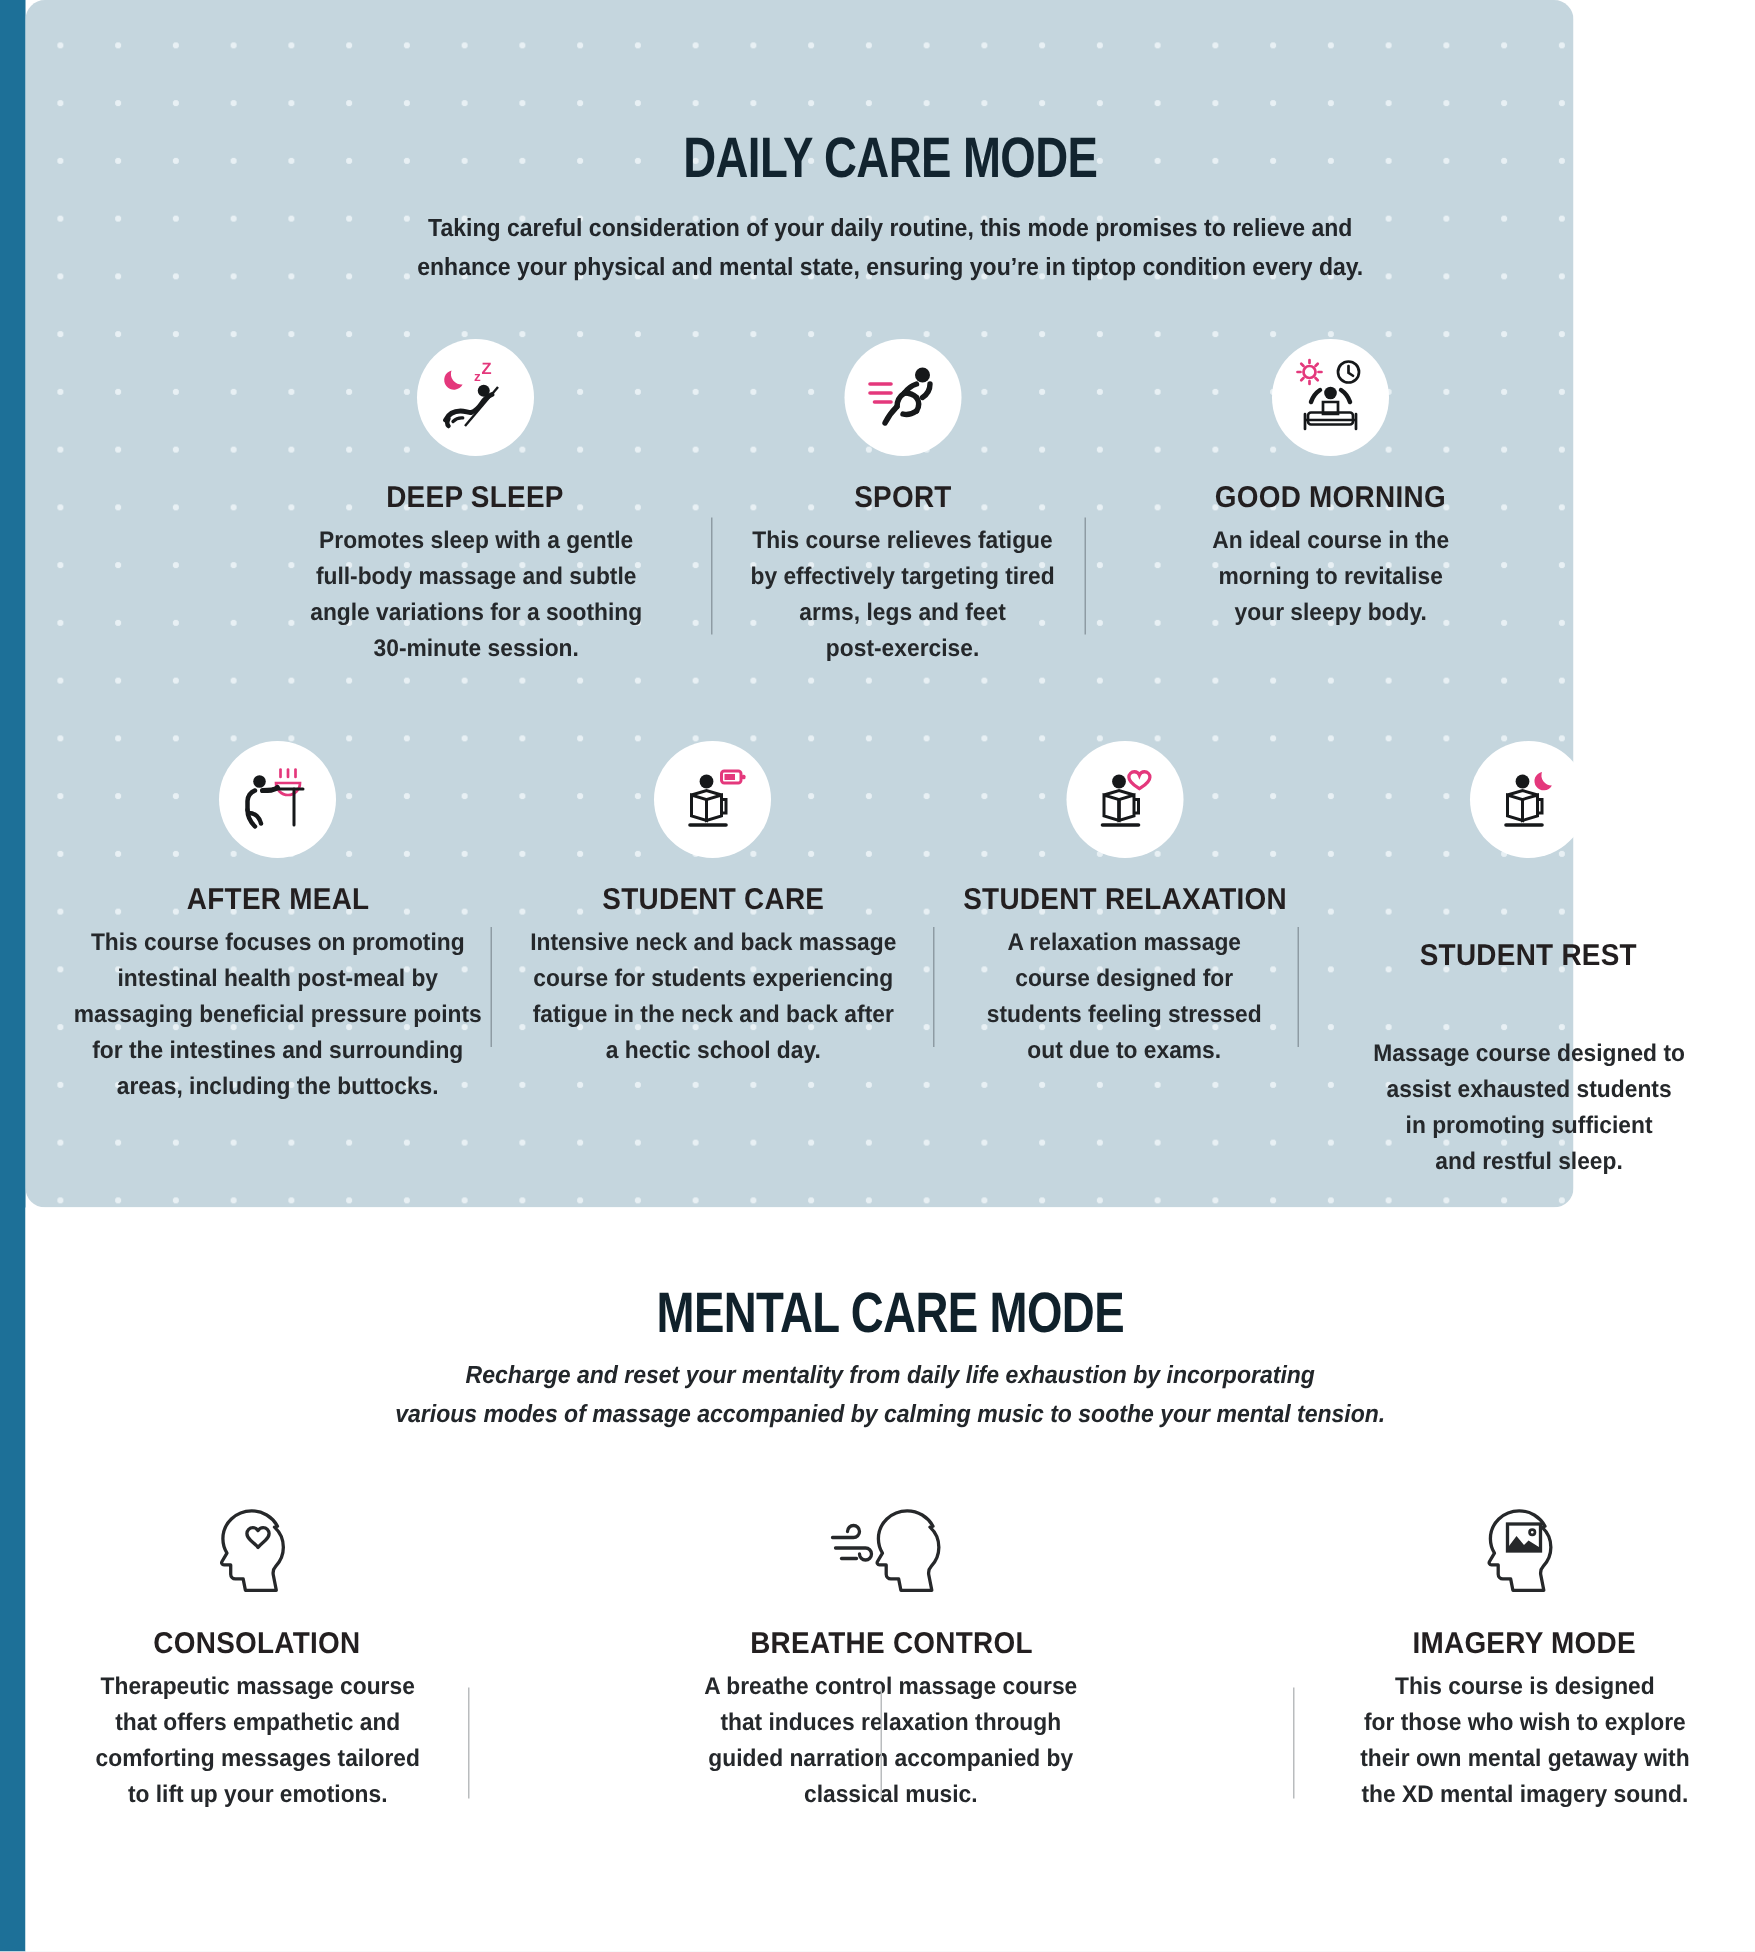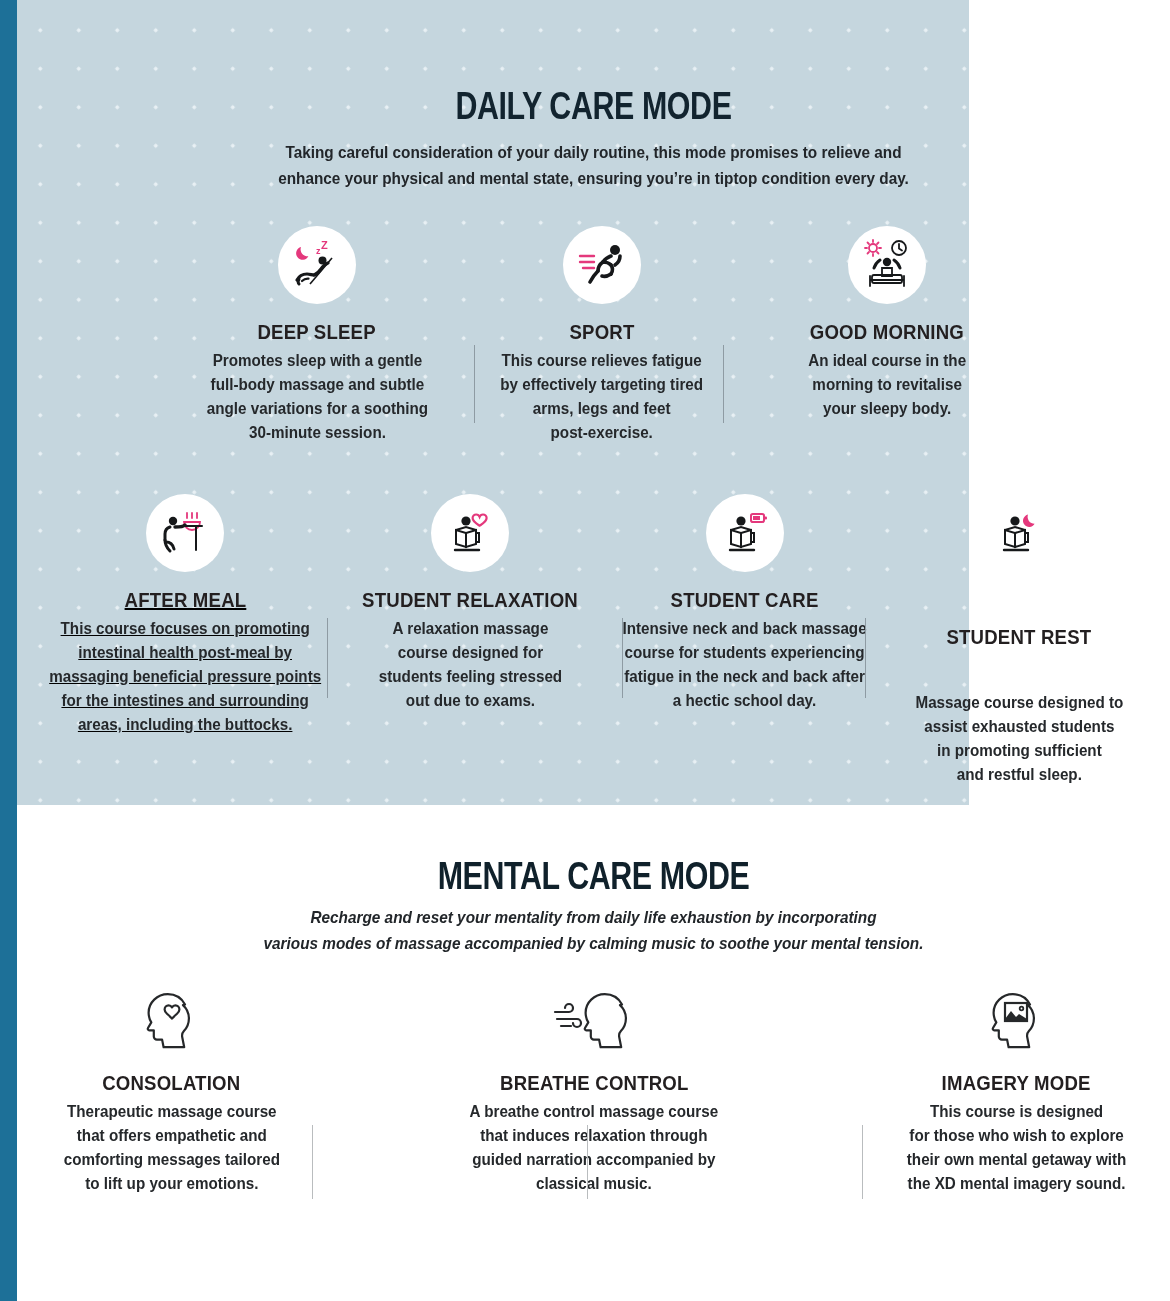--- a/index.html
+++ b/index.html
@@ -12,25 +12,26 @@
   .page { position: relative; width: 1170px; height: 1301px; background:#ffffff; }
 
   
   .left-stripe {
     position: absolute; left: 0; top: 0; width: 17px; height: 1301px;
     background: #1d7098;
   }
 
   
   .daily {
-    position: absolute; left: 17px; top: 0; width: 952px; height: 805px;
+    position: absolute; left: 17px; top: 0; width: 1032px; height: 805px;
     background-color: #c5d6de;
     background-image: radial-gradient(#e8f0f4 1.9px, transparent 2.1px);
     background-size: 38.5px 38.5px;
     background-position: 4px 11px;
+    border-radius: 13px;
   }
   
   .mental {
     position: absolute; left: 17px; top: 805px; width: 1153px; height: 496px;
     background: #ffffff;
     padding-left: 16px;
   }
 
   .title {
     text-align: center;
@@ -188,21 +189,21 @@
 morning to revitalise
 your sleepy body.</div>
       </div>
     </div>
 
     <div class="divider" style="left:457px; top:345px; height:78px;"></div>
     <div class="divider" style="left:706px; top:345px; height:78px;"></div>
 
     <div class="row" style="left:22px; top:494px; width:1110px; justify-content:space-between;">
 
-      <div class="card" style="width:292px;text-decoration:underline;">
+      <div class="card" style="width:292px;">
         <div class="iconwrap">
           <svg width="56" height="56" viewBox="0 0 56 56">
             <g stroke="#e4387c" stroke-width="1.8" stroke-linecap="round" fill="none">
               <line x1="30" y1="8" x2="30" y2="13"></line>
               <line x1="35" y1="8" x2="35" y2="13"></line>
               <line x1="40" y1="8" x2="40" y2="13"></line>
               <path d="M27 17h16a8 8 0 0 1-16 0z"></path>
             </g>
             <circle cx="16" cy="16" r="4.2" fill="#16181a"></circle>
             <path d="M13 22c-3 1-5 4-5 7v6" stroke="#16181a" stroke-width="3" fill="none" stroke-linecap="round"></path>
@@ -212,40 +213,20 @@
             <path d="M25 21h20" stroke="#16181a" stroke-width="2" stroke-linecap="round"></path>
             <path d="M39 21v24" stroke="#16181a" stroke-width="2" stroke-linecap="round"></path>
           </svg>
         </div>
         <div class="cardtitle" style="margin-top:17px;">AFTER MEAL</div>
         <div class="cardbody" style="margin-top:5px; white-space:pre-line;">This course focuses on promoting
 intestinal health post-meal by
 massaging beneficial pressure points
 for the intestines and surrounding
 areas, including the buttocks.</div>
-      </div>
-
-      <div class="card" style="width:260px;">
-        <div class="iconwrap">
-          <svg width="54" height="54" viewBox="0 0 54 54">
-            <path d="M40 8.5a3.6 3.6 0 0 0-3.4 2.3A3.6 3.6 0 0 0 33.2 8.5c-2 0-3.6 1.6-3.6 3.6 0 3.6 5.2 6.4 7 7.6 1.8-1.2 7-4 7-7.6 0-2-1.6-3.6-3.6-3.6z" fill="none" stroke="#e4387c" stroke-width="2.2"></path>
-            <circle cx="23" cy="15" r="4.6" fill="#16181a"></circle>
-            <path d="M13 24l10-3 10 3" fill="none" stroke="#16181a" stroke-width="2"></path>
-            <path d="M13 24v14l10 3V27z" fill="none" stroke="#16181a" stroke-width="2"></path>
-            <path d="M33 24v14l-10 3V27z" fill="none" stroke="#16181a" stroke-width="2"></path>
-            <path d="M23 27v14" stroke="#16181a" stroke-width="2"></path>
-            <path d="M33 27h3v9h-3" fill="none" stroke="#16181a" stroke-width="2"></path>
-            <line x1="12" y1="44" x2="36" y2="44" stroke="#16181a" stroke-width="2.4" stroke-linecap="round"></line>
-          </svg>
-        </div>
-        <div class="cardtitle" style="margin-top:17px;">STUDENT RELAXATION</div>
-        <div class="cardbody" style="margin-top:5px; white-space:pre-line;">A relaxation massage
-course designed for
-students feeling stressed
-out due to exams.</div>
       </div>
 
       <div class="card" style="width:270px;">
         <div class="iconwrap">
           <svg width="54" height="54" viewBox="0 0 54 54">
             <rect x="33" y="8" width="13" height="8" rx="1.8" fill="none" stroke="#e4387c" stroke-width="2"></rect>
             <rect x="35" y="10" width="7" height="4" fill="#e4387c"></rect>
             <rect x="46.5" y="10.5" width="2.5" height="3" rx="1" fill="#e4387c"></rect>
             <circle cx="23" cy="15" r="4.6" fill="#16181a"></circle>
             <path d="M13 24l10-3 10 3" fill="none" stroke="#16181a" stroke-width="2"></path>
@@ -256,20 +237,40 @@
             <line x1="12" y1="44" x2="36" y2="44" stroke="#16181a" stroke-width="2.4" stroke-linecap="round"></line>
           </svg>
         </div>
         <div class="cardtitle" style="margin-top:17px;">STUDENT CARE</div>
         <div class="cardbody" style="margin-top:5px; white-space:pre-line;">Intensive neck and back massage
 course for students experiencing
 fatigue in the neck and back after
 a hectic school day.</div>
       </div>
 
+      <div class="card" style="width:260px;">
+        <div class="iconwrap">
+          <svg width="54" height="54" viewBox="0 0 54 54">
+            <path d="M40 8.5a3.6 3.6 0 0 0-3.4 2.3A3.6 3.6 0 0 0 33.2 8.5c-2 0-3.6 1.6-3.6 3.6 0 3.6 5.2 6.4 7 7.6 1.8-1.2 7-4 7-7.6 0-2-1.6-3.6-3.6-3.6z" fill="none" stroke="#e4387c" stroke-width="2.2"></path>
+            <circle cx="23" cy="15" r="4.6" fill="#16181a"></circle>
+            <path d="M13 24l10-3 10 3" fill="none" stroke="#16181a" stroke-width="2"></path>
+            <path d="M13 24v14l10 3V27z" fill="none" stroke="#16181a" stroke-width="2"></path>
+            <path d="M33 24v14l-10 3V27z" fill="none" stroke="#16181a" stroke-width="2"></path>
+            <path d="M23 27v14" stroke="#16181a" stroke-width="2"></path>
+            <path d="M33 27h3v9h-3" fill="none" stroke="#16181a" stroke-width="2"></path>
+            <line x1="12" y1="44" x2="36" y2="44" stroke="#16181a" stroke-width="2.4" stroke-linecap="round"></line>
+          </svg>
+        </div>
+        <div class="cardtitle" style="margin-top:17px;">STUDENT RELAXATION</div>
+        <div class="cardbody" style="margin-top:5px; white-space:pre-line;">A relaxation massage
+course designed for
+students feeling stressed
+out due to exams.</div>
+      </div>
+
       <div class="card" style="width:260px;gap:37px;">
         <div class="iconwrap">
           <svg width="54" height="54" viewBox="0 0 54 54">
             <path d="M36 8.6a6.2 6.2 0 1 0 6.6 9.1 6.8 6.8 0 0 1-6.6-9.1z" fill="#e4387c"></path>
             <circle cx="23" cy="15" r="4.6" fill="#16181a"></circle>
             <path d="M13 24l10-3 10 3" fill="none" stroke="#16181a" stroke-width="2"></path>
             <path d="M13 24v14l10 3V27z" fill="none" stroke="#16181a" stroke-width="2"></path>
             <path d="M33 24v14l-10 3V27z" fill="none" stroke="#16181a" stroke-width="2"></path>
             <path d="M23 27v14" stroke="#16181a" stroke-width="2"></path>
             <path d="M33 27h3v9h-3" fill="none" stroke="#16181a" stroke-width="2"></path>
@@ -291,21 +292,21 @@
 
   <section class="mental">
 
     <div class="title" style="position:absolute; left:0; top:50px; width:1153px;">MENTAL CARE MODE</div>
 
     <div style="position:absolute; left:0; top:100px; width:1153px;font-style:italic;">
       <div class="intro">Recharge and reset your mentality from daily life exhaustion by incorporating</div>
       <div class="intro">various modes of massage accompanied by calming music to soothe your mental tension.</div>
     </div>
 
-    <div class="row" style="left:22px; top:175px; width:1110px; justify-content:space-between;">
+    <div class="row" style="left:22px; top:188px; width:1110px; justify-content:space-between;">
 
       <div class="card" style="width:265px;">
         <div class="iconwrap plain">
           <svg width="74" height="74" viewBox="0 0 74 74">
             <path d="M50 22.5C46.6 16.2 40 12.2 32.8 12.2c-10.6 0-19.2 8.3-19.2 18.6 0 3.5 1 6.8 2.7 9.6l-3.3 5.6c-.6 1 .1 2.3 1.3 2.3h4.5v6.2c0 1.7 1.4 3.1 3.1 3.1h5.2l1.5 7.6h20.6l-2-10.2c-.4-2.1.2-4.3 1.7-5.9a18.3 18.3 0 0 0 5-12.6c0-5.3-2.2-10-5.9-13.4z" fill="none" stroke="#26282a" stroke-width="2.2" stroke-linejoin="round"></path>
             <path d="M37 36.6c-1.3-1.6-3-3-4.8-4.6-1.6-1.4-2.6-2.8-2.6-4.6 0-2.2 1.8-4 4-4 1.4 0 2.7.8 3.4 2 .7-1.2 2-2 3.4-2 2.2 0 4 1.8 4 4 0 1.8-1 3.2-2.6 4.6-1.8 1.6-3.5 3-4.8 4.6z" fill="none" stroke="#26282a" stroke-width="2.2" stroke-linejoin="round"></path>
           </svg>
         </div>
         <div class="cardtitle" style="margin-top:14px;">CONSOLATION</div>
         <div class="cardbody" style="margin-top:5px; white-space:pre-line;">Therapeutic massage course

